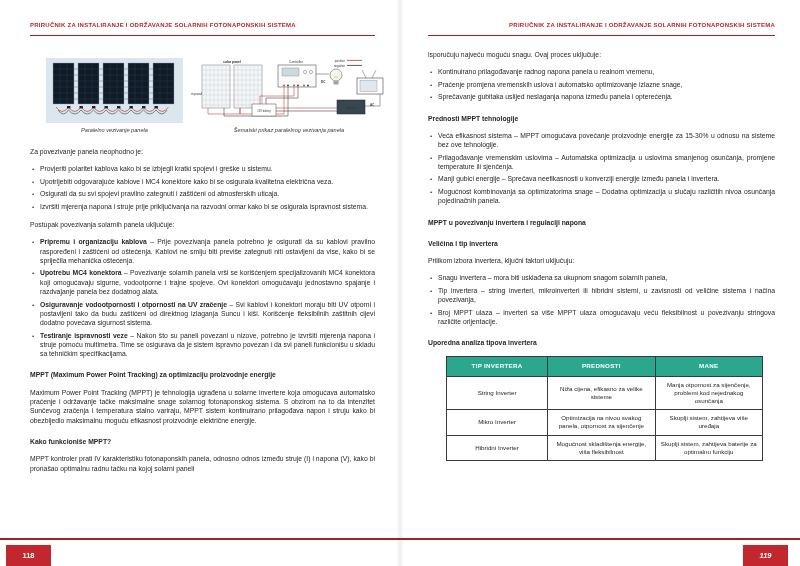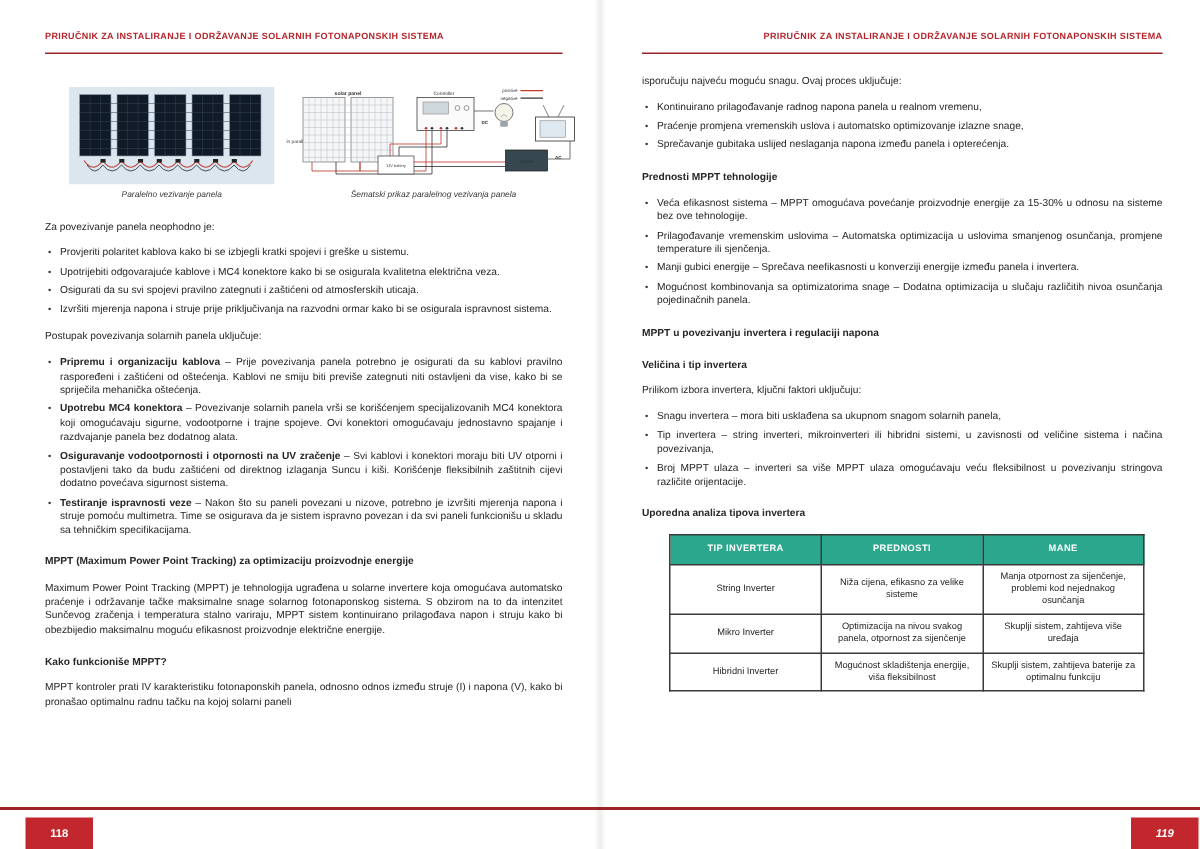--- a/index.html
+++ b/index.html
@@ -39,21 +39,21 @@
   table.cmp{border-collapse:collapse;table-layout:fixed;width:calc(100% - 30px);
             margin:2px 12px 0 18px;}
   table.cmp th,table.cmp td{border:0.9px solid #3a3a3a;text-align:center;vertical-align:middle;
             font-size:6.2px;line-height:8.2px;padding:4px 5px;}
   table.cmp th{background:var(--teal);color:#fff;font-weight:700;letter-spacing:.3px;height:20px;}
   table.cmp col.c1{width:32%;} table.cmp col.c2{width:34%;} table.cmp col.c3{width:34%;}
 
   .footer-rule{position:absolute;left:0;right:0;bottom:26px;height:1.6px;background:var(--rule);}
   .page-badge{position:absolute;bottom:0;width:45px;height:21px;background:var(--badge);
               color:#fff;font-size:7.5px;font-weight:700;display:flex;align-items:center;justify-content:center;}
-  .page-badge.left{left:17px;} .page-badge.right{right:1px;font-style:italic;}
+  .page-badge.left{left:6px;} .page-badge.right{right:12px;font-style:italic;}
 
   svg text{font-family:"Liberation Sans","DejaVu Sans",sans-serif;fill:#333;}
 </style>
 </head>
 <body>
 
 <div class="spread">
 
   <section class="page page-left">
     <header class="page-header left">

